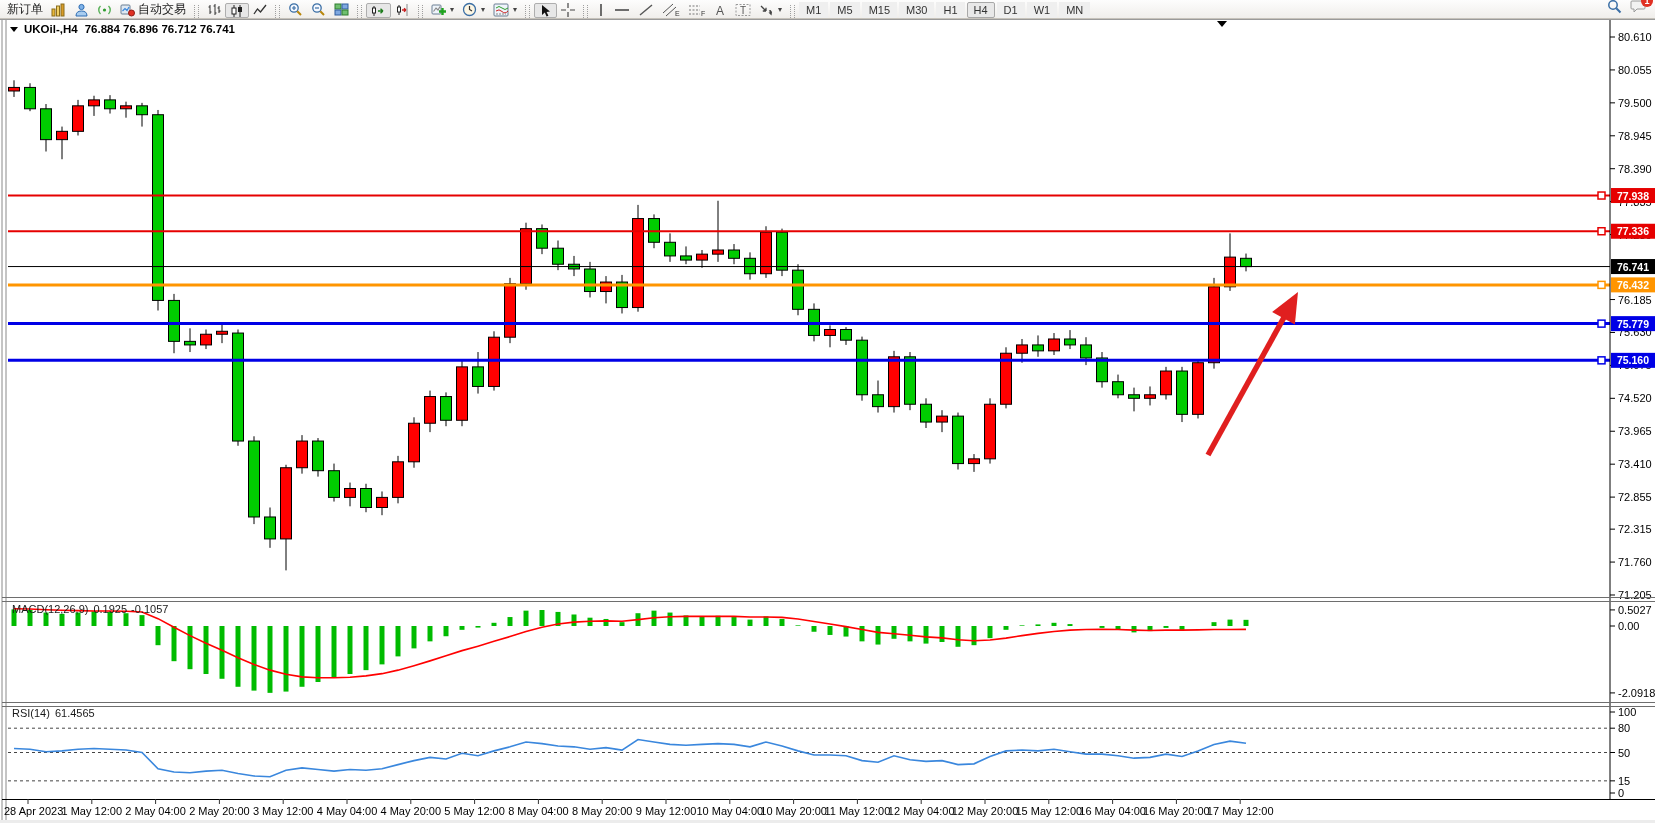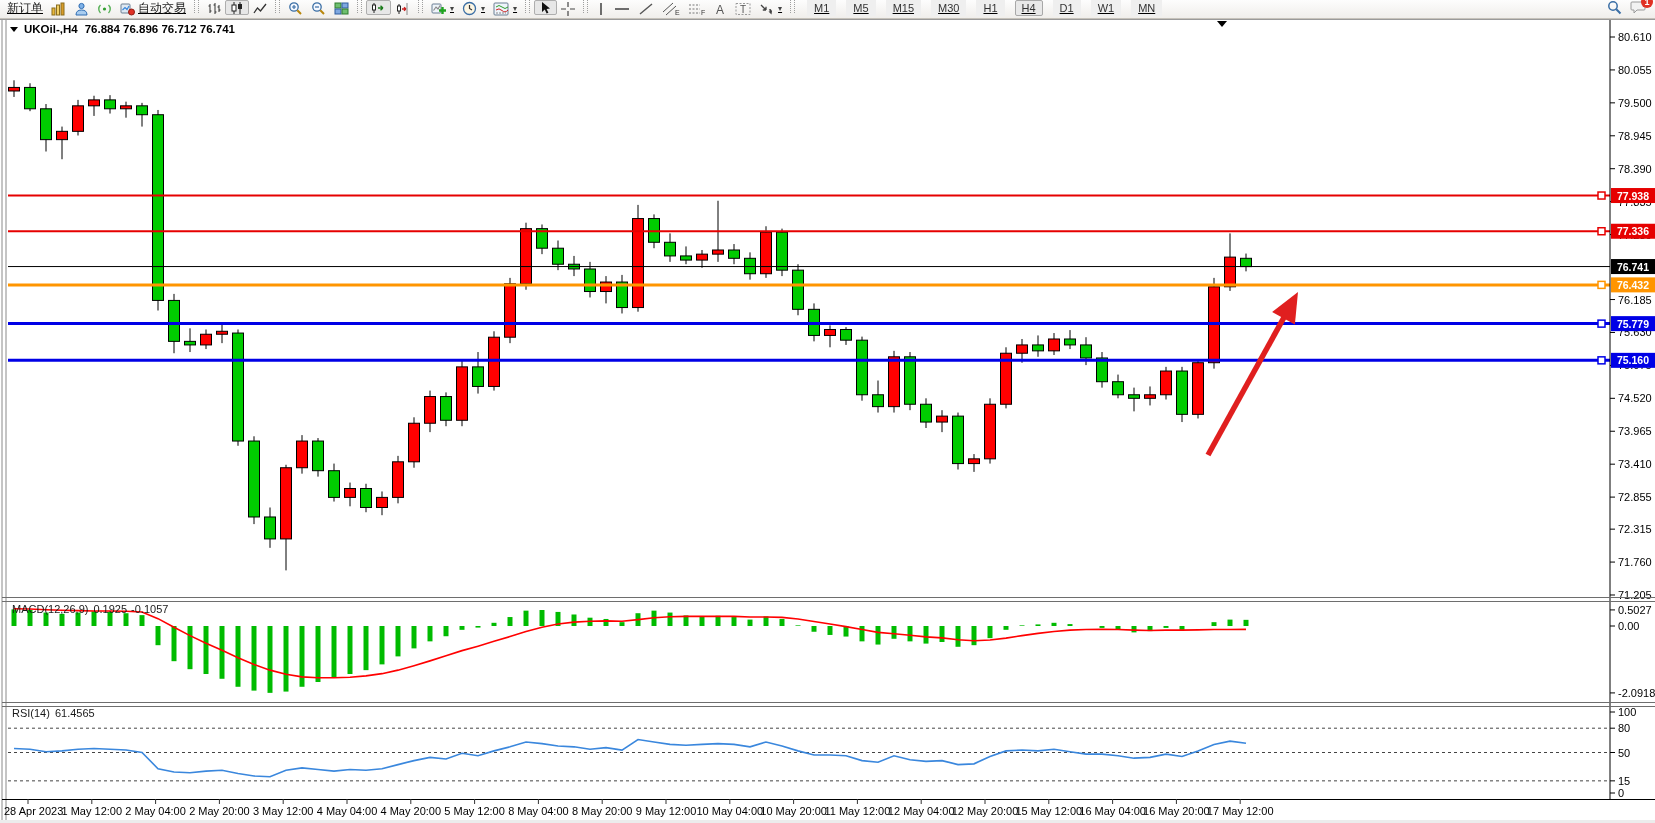--- a/index.html
+++ b/index.html
@@ -1,28 +1,28 @@
 <!DOCTYPE html>
 <html><head>
 <meta charset="utf-8">
 <style>
   html,body{margin:0;padding:0;background:#fff;width:1655px;height:823px;overflow:hidden;
     font-family:"Liberation Sans",sans-serif;}
   #app{position:relative;width:1655px;height:823px;background:#fff;}
   
   .toolbar{position:absolute;top:0;left:0;width:1655px;height:19px;z-index:5;
     background:linear-gradient(#fdfdfd,#f0eeeb);border-bottom:1px solid #c6c2ba;
-    display:flex;align-items:flex-start;padding:0 3px;box-sizing:border-box;text-decoration:underline;}
+    display:flex;align-items:flex-end;padding:0 3px;box-sizing:border-box;}
   .tb{height:17px;border:0;background:transparent;display:flex;align-items:center;gap:3px;
     padding:0 4px;font:12px "Liberation Sans",sans-serif;color:#222;cursor:default;}
   .tb svg{display:block}
   .tb.pressed{background:#e7e7e7;border:1px solid #aeaeae;border-radius:2px;height:15px;}
   .grip{width:3px;height:13px;margin:0 4px;border-left:1px dotted #9f9f9f;border-right:1px dotted #9f9f9f;}
   .caret{font-size:8px;color:#444;margin-left:1px;}
-  .tf{font:11px "Liberation Sans",sans-serif;padding:1px 6px;border:1px solid transparent;color:#333;margin-left:8px;}
+  .tf{font:11px "Liberation Sans",sans-serif;padding:1px 6px;border:1px solid transparent;color:#333;}
   .tf.active{background:#e8e8e8;border:1px solid #a8a8a8;border-radius:2px;}
   .right-box{margin-left:auto;display:flex;align-items:center;gap:8px;padding-right:6px;}
   .chat-wrap{position:relative;}
   .badge{position:absolute;top:-4px;right:-7px;background:#e03023;color:#fff;font:bold 9px "Liberation Sans",sans-serif;
     border-radius:50%;width:12px;height:12px;line-height:12px;text-align:center;}
   
   #chart-svg{position:absolute;top:0;left:0;z-index:1;}
   svg text{font-family:"Liberation Sans",sans-serif;}
 </style>
 </head>

